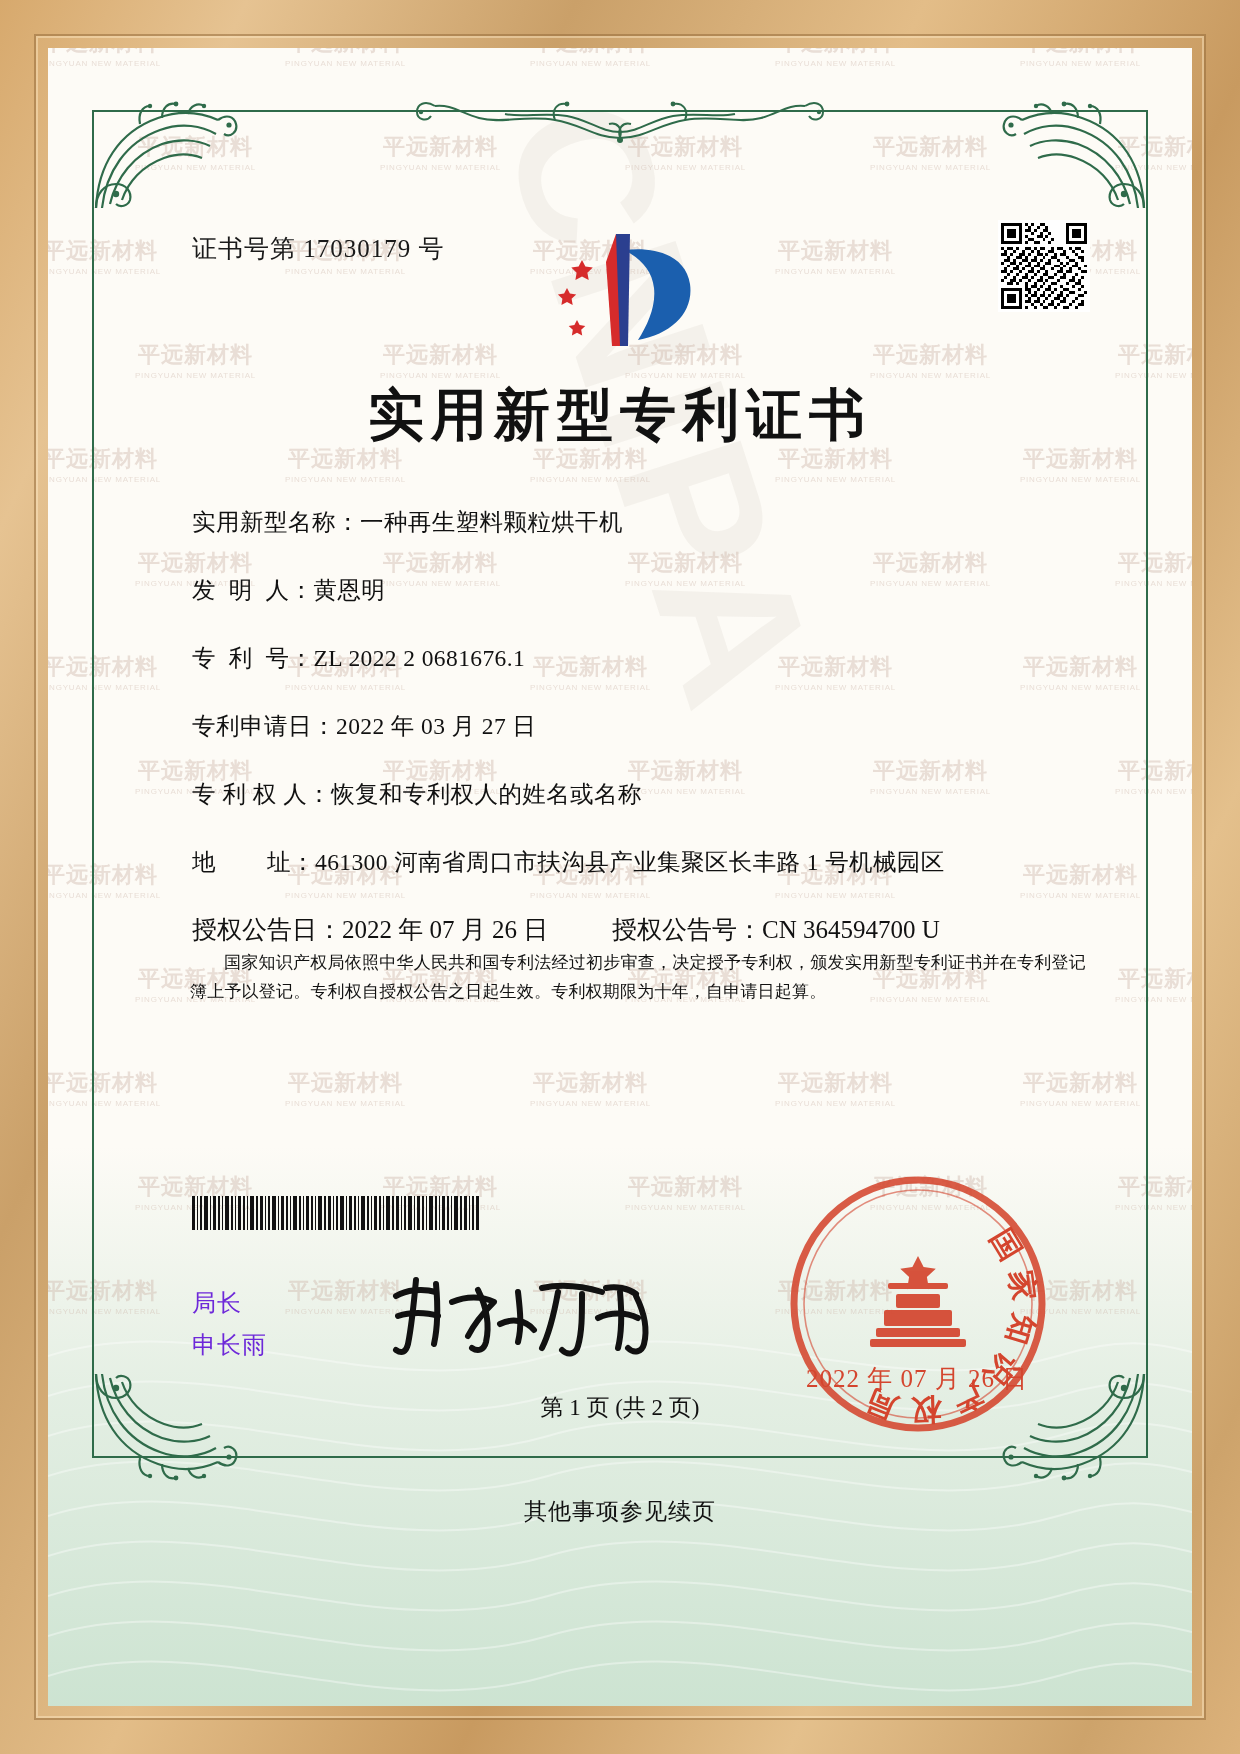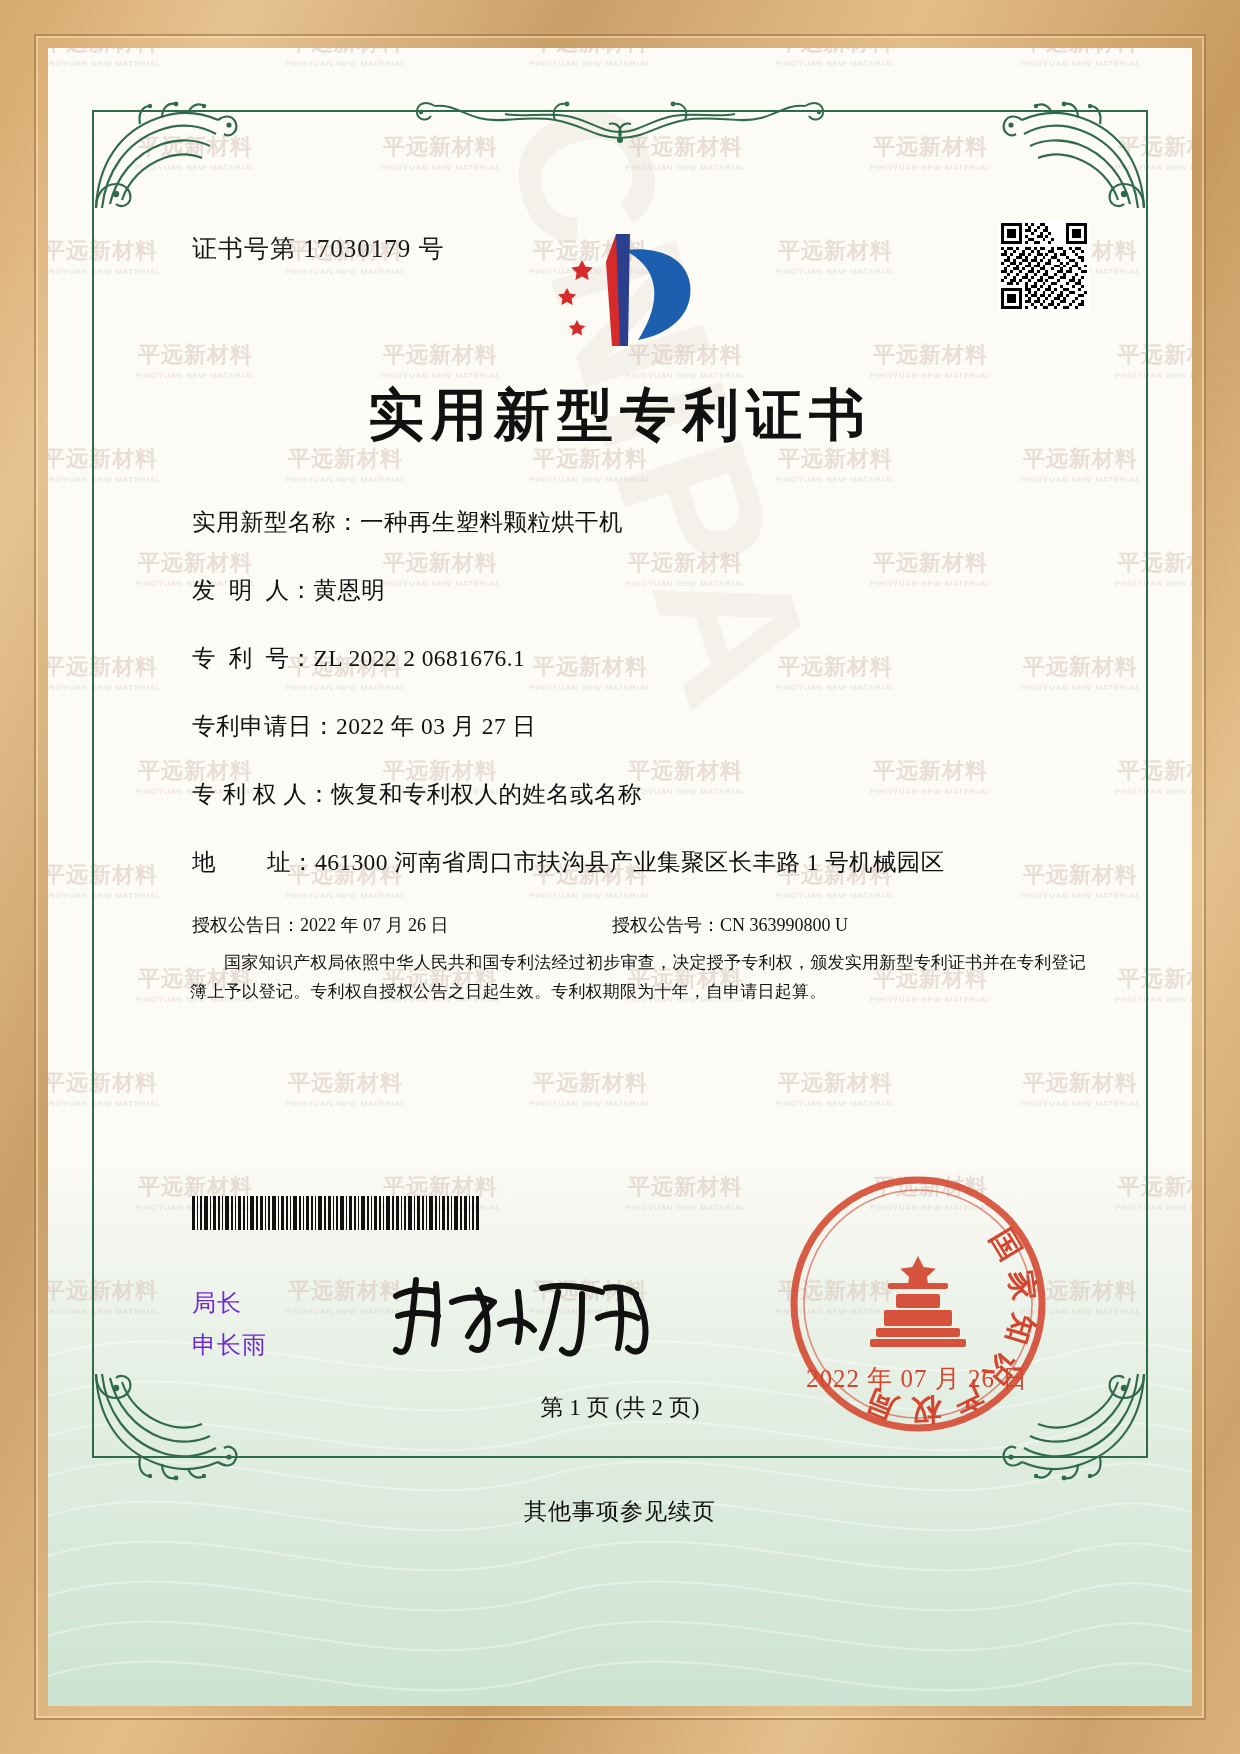--- a/index.html
+++ b/index.html
@@ -198,21 +198,21 @@
     letter-spacing: 0.5px;
   }
   .field-value {
     flex: 1 1 auto;
     letter-spacing: 0.4px;
   }
   .field-value.wrap { max-width: 700px; }
 
   .dual-row {
     display: flex;
-    font-size: 18px;
+    font-size: 25px;
     color: #111;
     margin-bottom: 26px;
     margin-top: 23px;
   }
   .dual-left { flex: 0 0 420px; white-space: pre; }
   .dual-right { flex: 1 1 auto; white-space: pre; }
 
   .para {
     font-size: 17px;
     color: #111;
@@ -970,21 +970,21 @@
         <div class="field-row">
           <span class="field-label">专 利 权 人：</span>
           <span class="field-value">恢复和专利权人的姓名或名称</span>
         </div>
         <div class="field-row">
           <span class="field-label">地        址：</span>
           <span class="field-value wrap">461300 河南省周口市扶沟县产业集聚区长丰路 1 号机械园区</span>
         </div>
         <div class="dual-row">
           <span class="dual-left">授权公告日：2022 年 07 月 26 日</span>
-          <span class="dual-right">授权公告号：CN 363990800 U</span>
+          <span class="dual-right">授权公告号：CN 364594700 U</span>
         </div>
       </div>
 
       <div class="paras">
         <p class="para">国家知识产权局依照中华人民共和国专利法经过初步审查，决定授予专利权，颁发实用新型专利证书并在专利登记簿上予以登记。专利权自授权公告之日起生效。专利权期限为十年，自申请日起算。</p>
       </div>
 
       <div class="barcode">
         <svg viewBox="0 0 300 34" shape-rendering="crispEdges">
           <g fill="#111">

